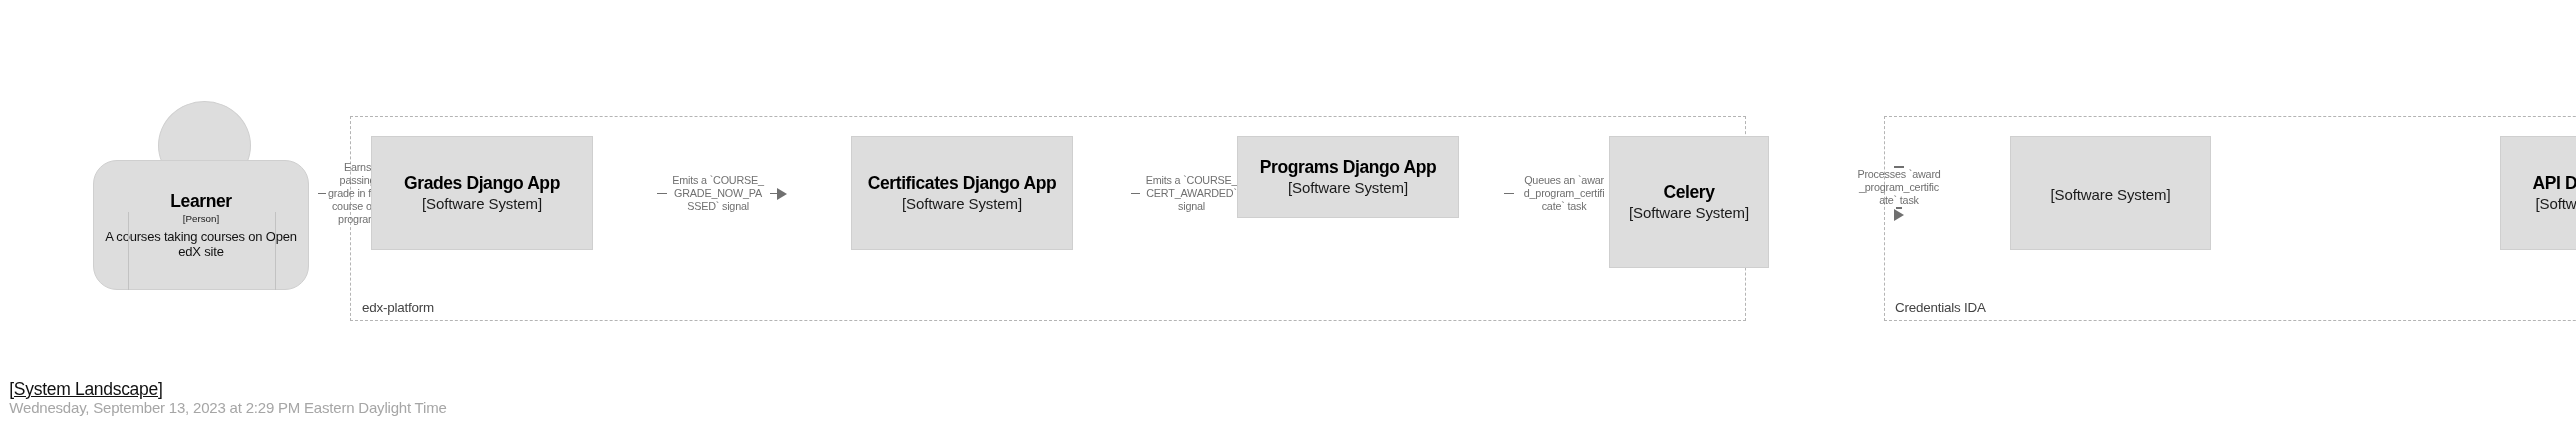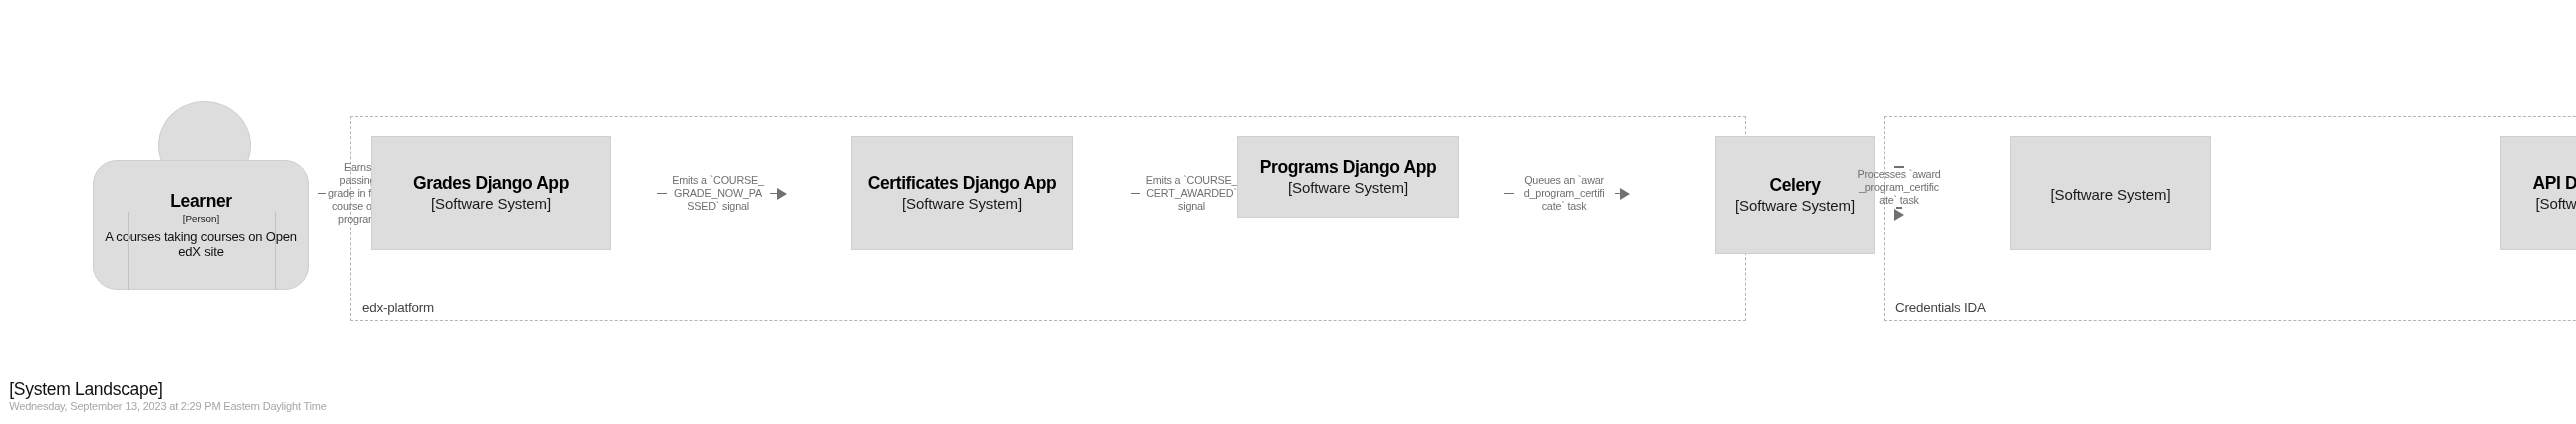--- a/index.html
+++ b/index.html
@@ -156,23 +156,24 @@
   #footer {
     position: absolute;
     left: 9.3px;
     top: 380px;
   }
   #footer-title {
     font-size: 17.5px;
     color: #111111;
     letter-spacing: -0.3px;
     line-height: 1.1;
+    text-decoration: underline;
   }
   #footer-subtitle {
-    font-size: 11px;
+    font-size: 15px;
     color: #a6a6a6;
     letter-spacing: -0.2px;
     margin-top: 1px;
     line-height: 1.1;
   }
 </style>
 </head>
 <body>
 
 <div id="diagram-canvas">
@@ -197,21 +198,21 @@
   <div class="rel" style="left:317px; top:155px; width:90px; height:77px;">
     <div class="rel-stub" style="width:8.2px;"></div>
     <div class="rel-label" style="width:61px;">Earns passing
 grade in final
 course of a
 program</div>
     <div class="rel-stub" style="width:7.2px;"></div>
     <div class="rel-arrowhead"></div>
   </div>
 
-  <div class="sys-box" style="left:371px; top:136px; width:240px; height:114px;">
+  <div class="sys-box" style="left:371px; top:136px; width:222px; height:114px;">
     <div class="sys-name">Grades Django App</div>
     <div class="sys-type">[Software System]</div>
   </div>
 
   <div class="rel" style="left:593px; top:160px; width:258px; height:67px;">
     <div class="rel-stub" style="width:9.3px;"></div>
     <div class="rel-label" style="width:101px;">Emits a `COURSE_
 GRADE_NOW_PA
 SSED` signal</div>
     <div class="rel-stub" style="width:7.2px;"></div>
@@ -239,21 +240,21 @@
 
   <div class="rel" style="left:1459px; top:160px; width:216px; height:67px;">
     <div class="rel-stub" style="width:9.3px;"></div>
     <div class="rel-label" style="width:99px;">Queues an `awar
 d_program_certifi
 cate` task</div>
     <div class="rel-stub" style="width:5.2px;"></div>
     <div class="rel-arrowhead"></div>
   </div>
 
-  <div class="sys-box" style="left:1715px; top:136px; width:160px; height:118px;">
+  <div class="sys-box" style="left:1609px; top:136px; width:160px; height:132px;">
     <div class="sys-name">Celery</div>
     <div class="sys-type">[Software System]</div>
   </div>
 
   <div class="rel" style="left:1788px; top:160px; width:222px; height:67px;flex-direction:column;">
     <div class="rel-stub" style="width:9.3px;"></div>
     <div class="rel-label" style="width:102px;">Processes `award
 _program_certific
 ate` task</div>
     <div class="rel-stub" style="width:5.2px;"></div>

